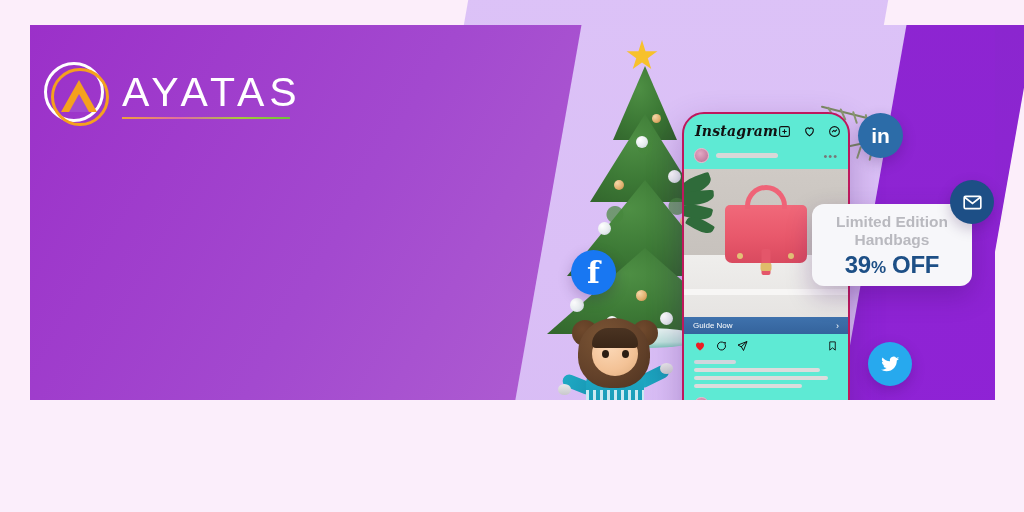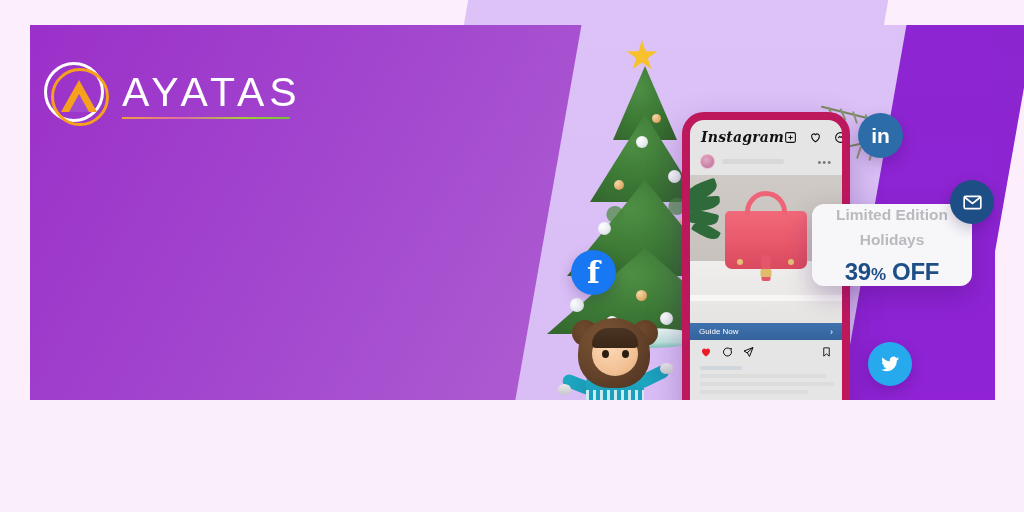--- a/index.html
+++ b/index.html
@@ -173,23 +173,23 @@
   .as-leg.r{ left:58px; top:94px; width:22px; height:38px; border-radius:10px 10px 12px 12px; transform:rotate(8deg);}
   .as-tail{ position:absolute; left:6px; top:96px; width:36px; height:22px; border-radius:50% 20% 40% 50%;
     background:radial-gradient(circle at 60% 40%,#6b462a 0%,#4e3319 100%); transform:rotate(14deg); }
   .as-foot{ position:absolute; width:30px; height:14px; border-radius:14px;
     background:radial-gradient(circle at 40% 30%,#6b462a 0%,#4b3118 100%); }
   .as-foot.l{ left:22px; top:124px; transform:rotate(-8deg);} .as-foot.r{ left:56px; top:126px; }
 
   
   .phone{
     position:absolute; left:682px; top:112px; width:168px; height:338px;
-    background:#e5e5e5; border-radius:22px; z-index:10;
+    background:#5eead4; border-radius:22px; z-index:10;
     box-shadow:0 14px 34px rgba(70,20,110,.30);
-    overflow:hidden; border:8px solid #be185d;
+    overflow:hidden; border:2px solid #be185d;
   }
   .ig-head{ height:34px; display:flex; align-items:center; padding:0 11px; }
   .ig-logo{ font-family:"DejaVu Serif", serif; font-style:italic; font-size:14px; color:#111; font-weight:600; letter-spacing:.2px;}
   .ig-head-icons{ margin-left:auto; display:flex; gap:12px; align-items:center; color:#111; }
   .ig-ic{ width:13px; height:13px; }
   .ig-userrow{ display:flex; align-items:center; padding:0 10px 6px; gap:7px; }
   .ig-avatar{ width:15px; height:15px; border-radius:50%;
     background:radial-gradient(circle at 40% 35%,#e3a9c4,#b76b92); border:1px solid #f0b7cd; flex:0 0 auto;}
   .ig-bar{ height:5px; border-radius:3px; background:#d8d8d8; }
   .ig-dots{ margin-left:auto; font-size:11px; color:#777; letter-spacing:1px; line-height:6px;}
@@ -224,21 +224,21 @@
   .ig-nav{
     position:absolute; left:0; right:0; bottom:0; height:28px; background:#fff;
     display:flex; align-items:center; justify-content:space-around; padding:0 8px 4px;
   }
   .nav-ic{ width:13px; height:13px; color:#1a1a1a; }
 
   
   .promo{
     position:absolute; left:812px; top:204px; width:160px; height:82px; z-index:13;
     background:#f7f7fa; border-radius:12px; box-shadow:0 10px 26px rgba(60,10,100,.28);
-    display:flex; flex-direction:column; align-items:center; justify-content:space-between; padding-top:2px;
+    display:flex; flex-direction:column; align-items:center; justify-content:center; padding-top:2px;
   }
   .promo-l1,.promo-l2{ color:#b9b9bf; font-size:15.5px; font-weight:600; line-height:1.12; }
   .promo-off{ color:#1d4f86; font-size:24px; font-weight:800; margin-top:3px; letter-spacing:-.3px;}
   .promo-off .pct{ font-size:17px; }
 
   
   .soc{ position:absolute; border-radius:50%; display:flex; align-items:center; justify-content:center; z-index:14;
         box-shadow:0 5px 14px rgba(40,0,70,.22); color:#fff; }
   .soc-fb{ left:571px; top:250px; width:45px; height:45px; background:#1877f2; font-size:30px; font-weight:700;
            font-family:"DejaVu Serif",serif; }
@@ -431,21 +431,21 @@
         </svg>
       <svg class="nav-ic" viewBox="0 0 24 24" fill="none" stroke="#111" stroke-width="2.2">
         <circle cx="12" cy="12" r="9"></circle>
           <circle cx="12" cy="12" r="3.4"></circle>
         </svg>
     </div>
   </div>
 
   <div class="promo">
     <div class="promo-l1">Limited Edition</div>
-    <div class="promo-l2">Holidays</div>
+    <div class="promo-l2">Handbags</div>
     <div class="promo-off"><span>39</span><span class="pct">%</span> <span>OFF</span></div>
   </div>
 
   <div class="soc soc-fb">
     <span>f</span>
   </div>
   <div class="soc soc-li">
     <span>in</span>
   </div>
   <div class="soc soc-tw">

